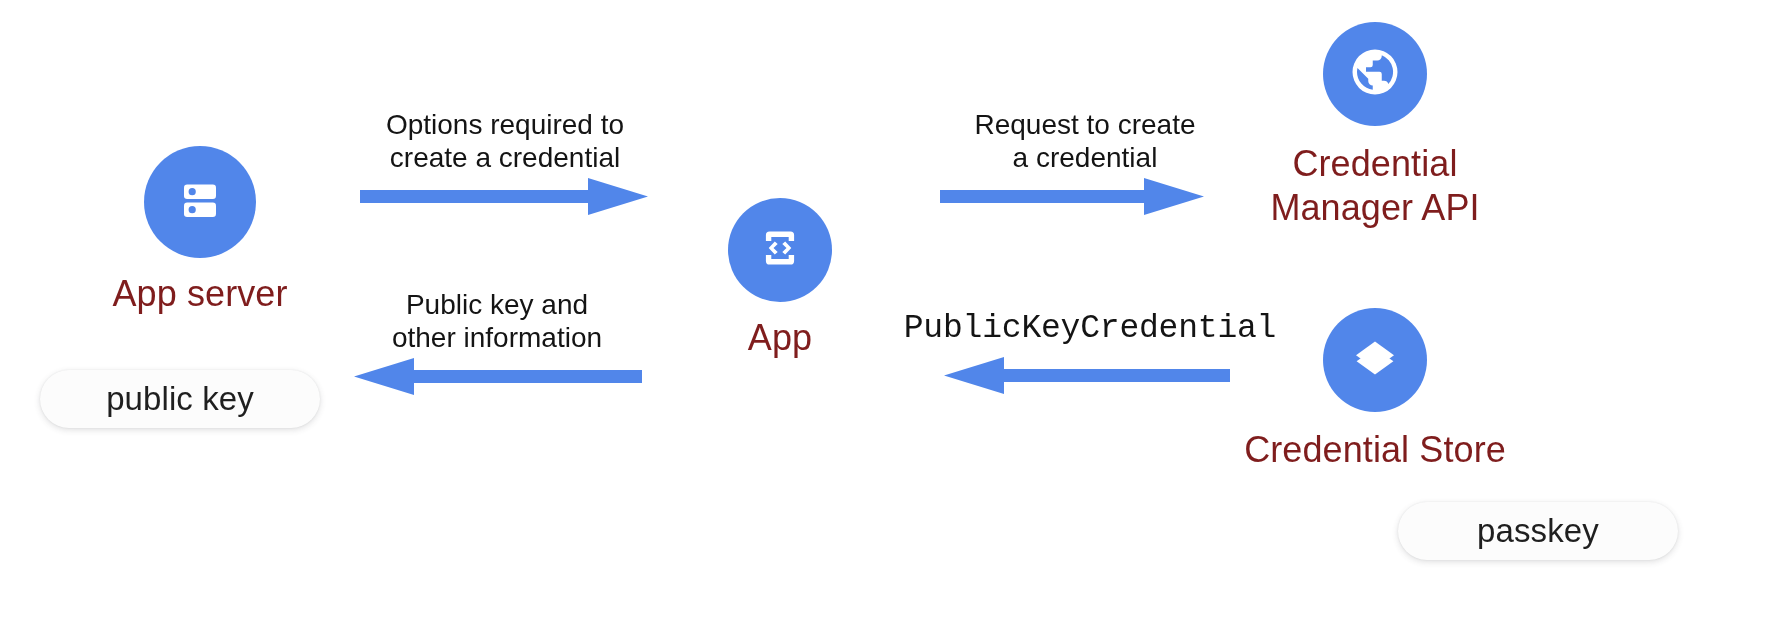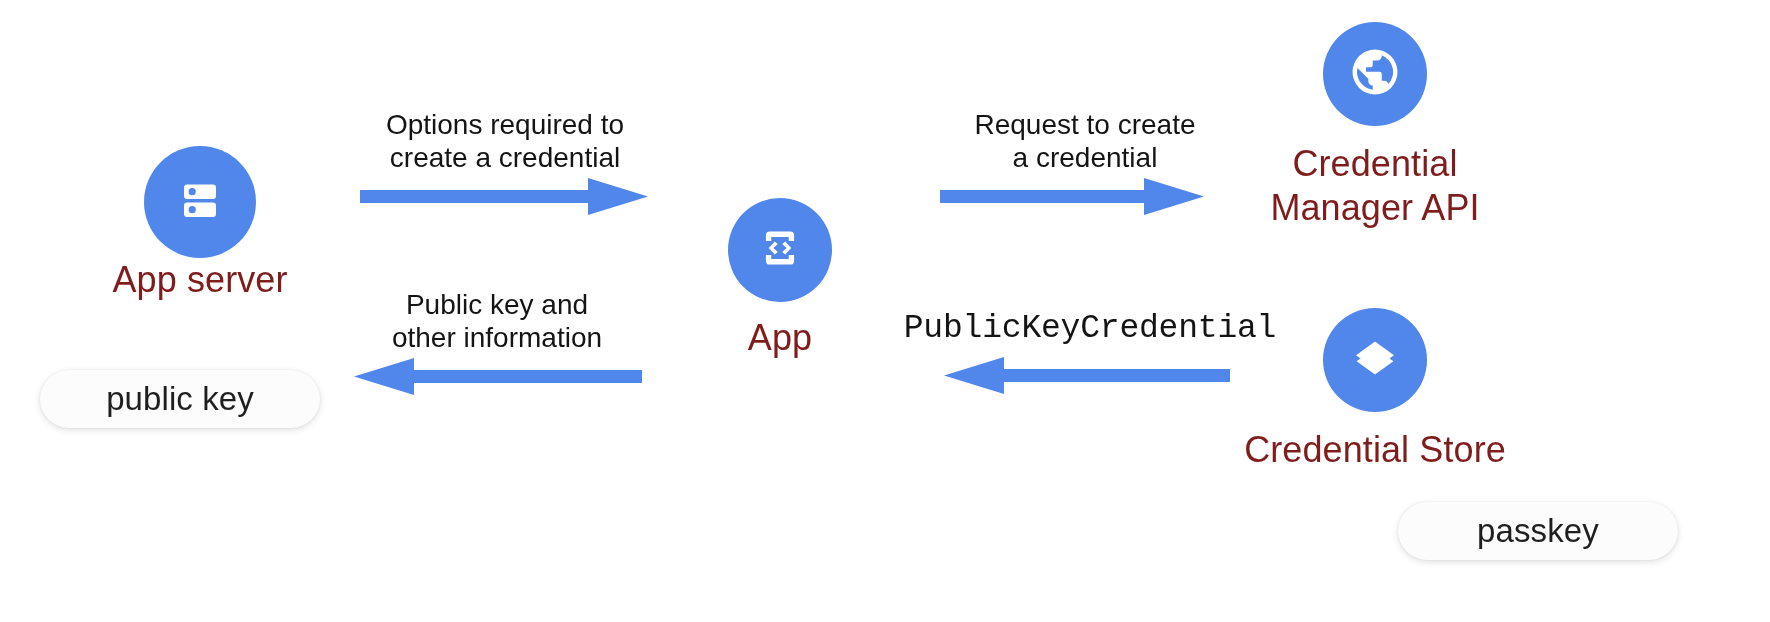--- a/index.html
+++ b/index.html
@@ -102,21 +102,21 @@
     <div class="node-circle" style="width:112px;height:112px;background:#5186EA;">
       <span>
         <svg width="56" height="56" viewBox="0 0 56 56" aria-hidden="true">
           <rect x="12" y="12.5" width="32" height="14.5" rx="3.2" fill="#FFFFFF"></rect>
           <circle cx="20.2" cy="19.7" r="3.6" fill="#5186EA"></circle>
           <rect x="12" y="30.5" width="32" height="14.5" rx="3.2" fill="#FFFFFF"></rect>
           <circle cx="20.2" cy="37.7" r="3.6" fill="#5186EA"></circle>
         </svg>
       </span>
     </div>
-    <div class="node-label" style="">App server</div>
+    <div class="node-label" style="margin-top:14px;">App server</div>
   </div>
 
   <div class="pill" id="pill-public-key">
     <span>public key</span>
   </div>
 
   <div class="node" id="node-app">
     <div class="node-circle" style="width:104px;height:104px;background:#5186EA;">
       <span>
         <svg width="54" height="54" viewBox="0 0 54 54" aria-hidden="true">

